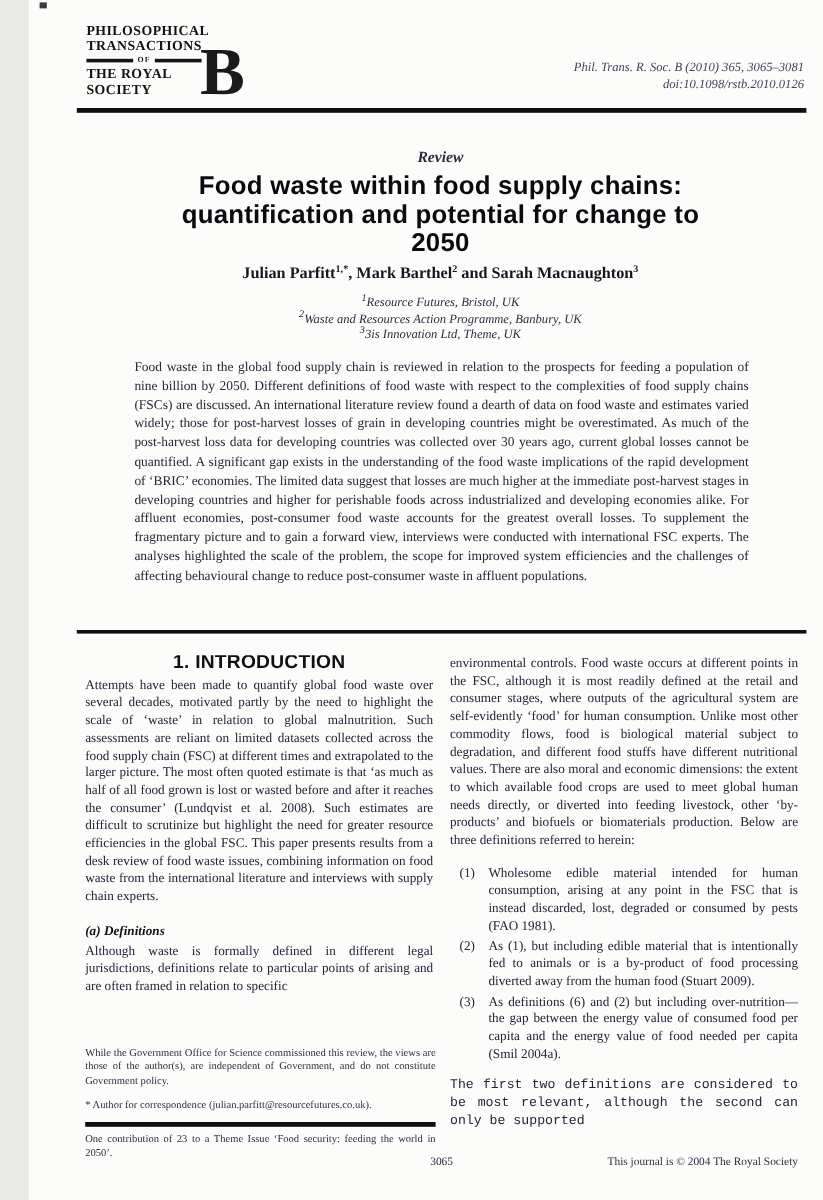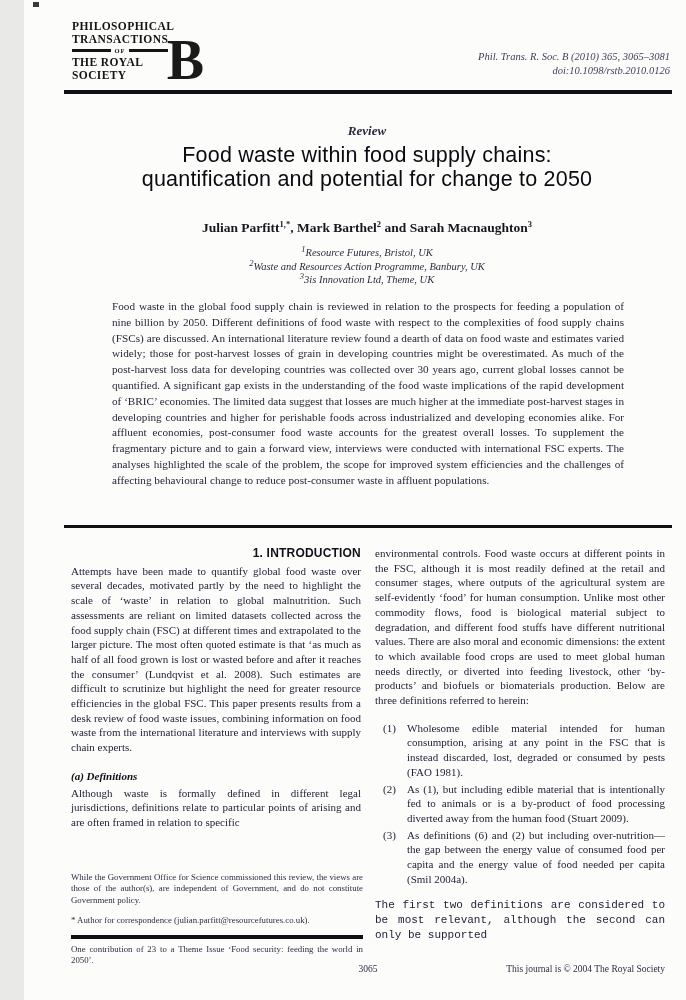--- a/index.html
+++ b/index.html
@@ -21,21 +21,21 @@
   .logo-b { position:absolute; right:0; top:12px; font-family:"Liberation Serif", serif;
             font-weight:bold; font-size:56px; line-height:56px; color:#1a1a1a; }
   .citation { position:absolute; right:40px; top:50px; text-align:right;
               font-style:italic; font-size:10.5px; line-height:14px; color:#41415c; }
   .header-rule { position:absolute; left:40px; right:38px; top:90px; height:4px; background:#101014; }
 
   
   .article-type { position:absolute; top:123px; left:0; width:100%; text-align:center;
                   font-style:italic; font-weight:600; font-size:13px; color:#2c2c40; }
   .page-title { position:absolute; top:144px; left:103px; width:480px; text-align:center;
-                font-family:"Liberation Sans", sans-serif; font-weight:normal;
+                font-family:"Liberation Sans", sans-serif; font-weight:bold;
                 font-size:21.5px; line-height:23.5px; color:#0a0a10; letter-spacing:0.2px; }
   .authors { position:absolute; top:220px; left:0; width:100%; text-align:center;
              font-weight:bold; font-size:13.5px; color:#16161f; }
   .authors sup, .affil sup { font-size:8.5px; vertical-align:super; line-height:0; }
   .affils { position:absolute; top:246px; left:0; width:100%; text-align:center;
             font-style:italic; font-size:10.5px; line-height:13.5px; color:#2c2c40; }
 
   
   .abstract { position:absolute; top:299px; left:88px; width:512px;
               text-align:justify; font-size:11.2px; line-height:15.8px; color:#26263a; }
@@ -43,21 +43,21 @@
               font-size:10.8px; color:#26263a; }
   .keywords b { color:#15151f; }
   .mid-rule { position:absolute; left:40px; right:38px; top:525px; height:3px; background:#101014; }
 
   
   .columns { position:absolute; top:546px; left:47px; width:594px; height:416px;
              display:flex; gap:14px; overflow:hidden; }
   .col { width:290px; font-size:11px; line-height:14.7px; text-align:justify; color:#23233a; }
   .col-left { height:322px; overflow:hidden; }
   .sec-heading { font-family:"Liberation Sans", sans-serif; font-weight:bold;
-                 font-size:12px; letter-spacing:0.2px; color:#101018; margin-bottom:3px; text-align:right; }
+                 font-size:16px; letter-spacing:0.2px; color:#101018; margin-bottom:3px; text-align:center; }
   .subsec-heading { font-weight:bold; font-style:italic; font-size:11px; color:#101018;
                     margin-top:14px; margin-bottom:2px; text-align:left; }
   .def-list { margin-top:13px; margin-bottom:12px; padding-left:8px; }
   .def-item { display:flex; margin-bottom:2px; }
   .def-label { width:24px; flex:none; }
   .def-text { flex:1; }
   .closing { margin-top:0;font-family:Liberation Mono, monospace; }
 
   
   .footnotes { position:absolute; top:872px; left:47px; width:292px;

